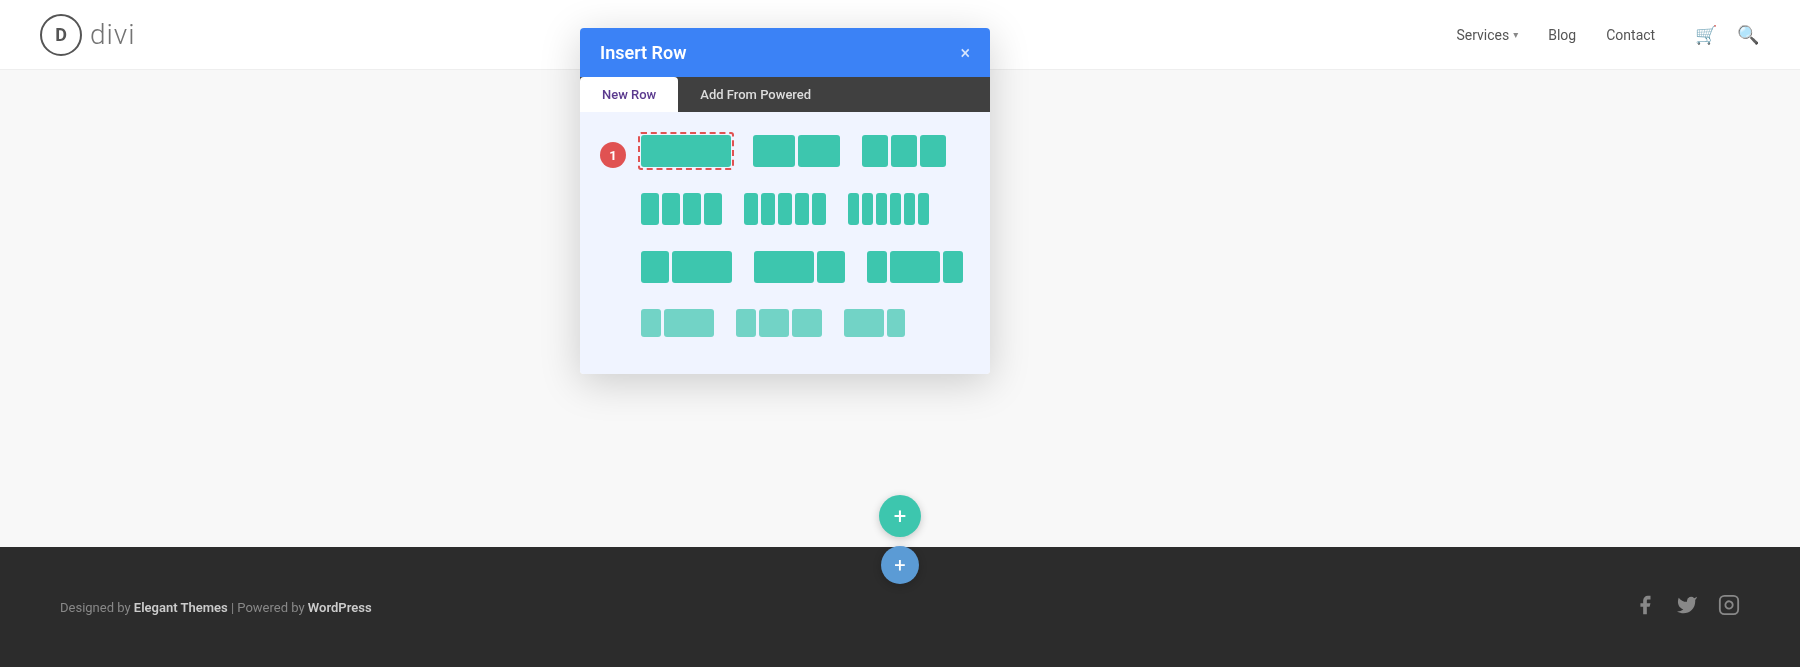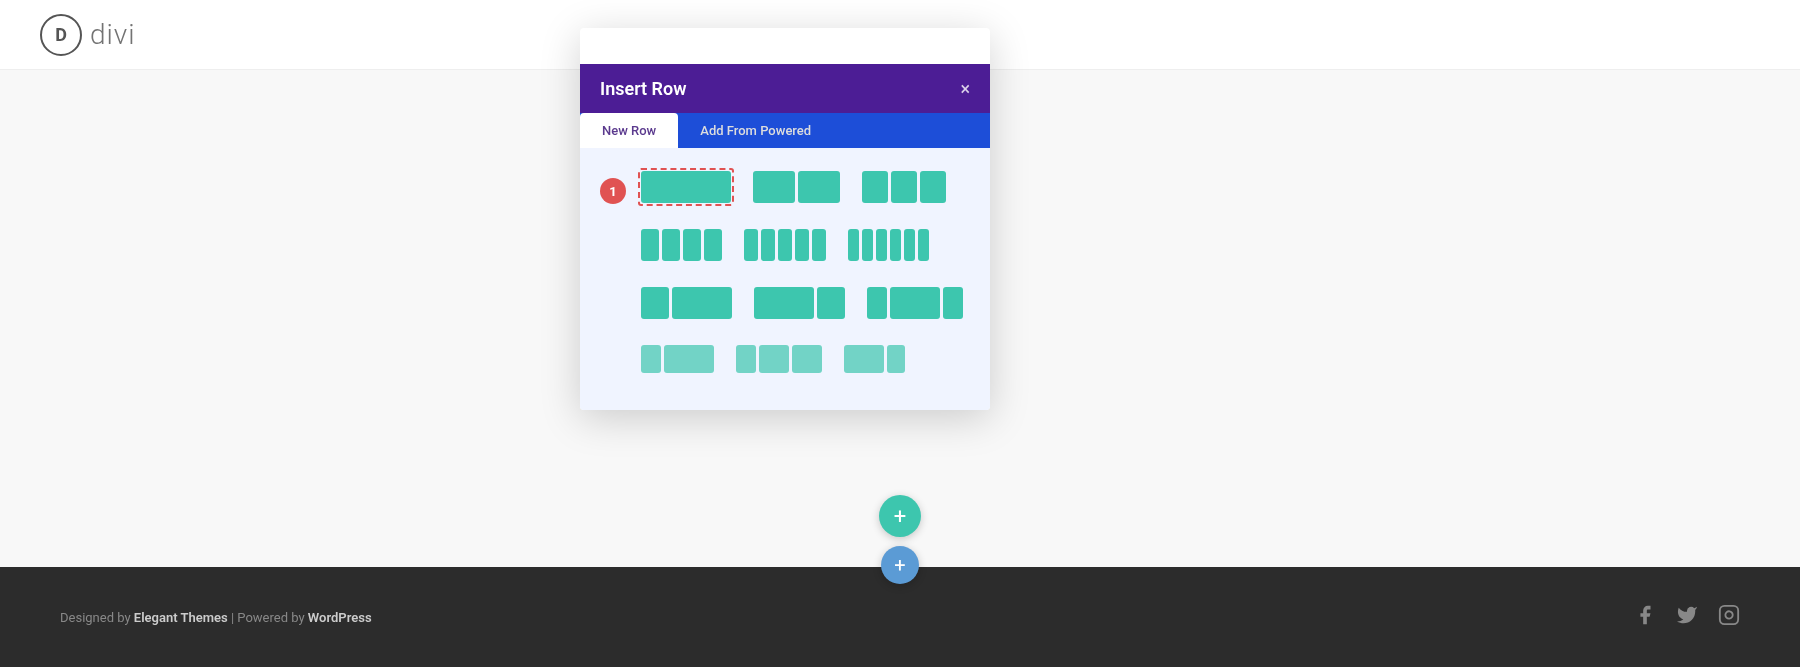--- a/index.html
+++ b/index.html
@@ -79,21 +79,21 @@
       cursor: pointer;
       color: #fff; font-size: 22px;
       box-shadow: 0 2px 8px rgba(0,0,0,0.2);
       z-index: 5;
     }
 
     
     .footer {
       position: absolute;
       bottom: 0; left: 0; right: 0;
-      height: 100px;
+      height: 120px;
       background: #2c2c2c;
       display: flex;
       align-items: center;
       justify-content: space-between;
       padding: 12px 60px;
     }
     .footer-text {
       color: #888; font-size: 13px;
     }
     .footer-text strong { color: #ccc; font-weight: 600; }
@@ -135,42 +135,41 @@
       left: 580px;
       width: 410px;
       background: #fff;
       border-radius: 4px;
       box-shadow: 0 8px 40px rgba(0,0,0,0.18);
       overflow: hidden;
       pointer-events: all;
     }
 
     .modal-header {
-      background: #4c1d95;
+      background: #3b82f6;
       padding: 14px 20px;
       display: flex;
       align-items: center;
       justify-content: space-between;
-      margin-top: 36px;
     }
     .modal-title {
       color: #fff;
       font-size: 18px;
       font-weight: 600;
     }
     .modal-close {
       color: #fff;
       font-size: 18px;
       cursor: pointer;
       opacity: 0.8;
     }
 
     
     .modal-tabs {
-      background: #1d4ed8;
+      background: #404040;
       display: flex;
     }
     .modal-tab {
       padding: 10px 22px;
       color: #ddd;
       font-size: 13px;
       cursor: pointer;
       font-weight: 500;
     }
     .modal-tab.active {
@@ -272,20 +271,37 @@
 <body>
 
 <header class="header">
   <div class="logo-area">
     <div class="logo-circle">
       <span>D</span>
     </div>
     <span class="logo-text">divi</span>
   </div>
 
+  <nav class="nav-area">
+
+    <div class="nav-item">
+      <span>Services</span>
+      <span class="nav-chevron">▾</span>
+    </div>
+    <div class="nav-item">
+      <span>Blog</span>
+    </div>
+    <div class="nav-item">
+      <span>Contact</span>
+    </div>
+    <div class="nav-icons">
+      <span class="nav-icon-btn">🛒</span>
+      <span class="nav-icon-btn">🔍</span>
+    </div>
+  </nav>
 </header>
 
 <div class="main-content">
 
   <div class="add-row-btn">
     <span>+</span>
   </div>
 </div>
 
 <div class="add-section-btn">

